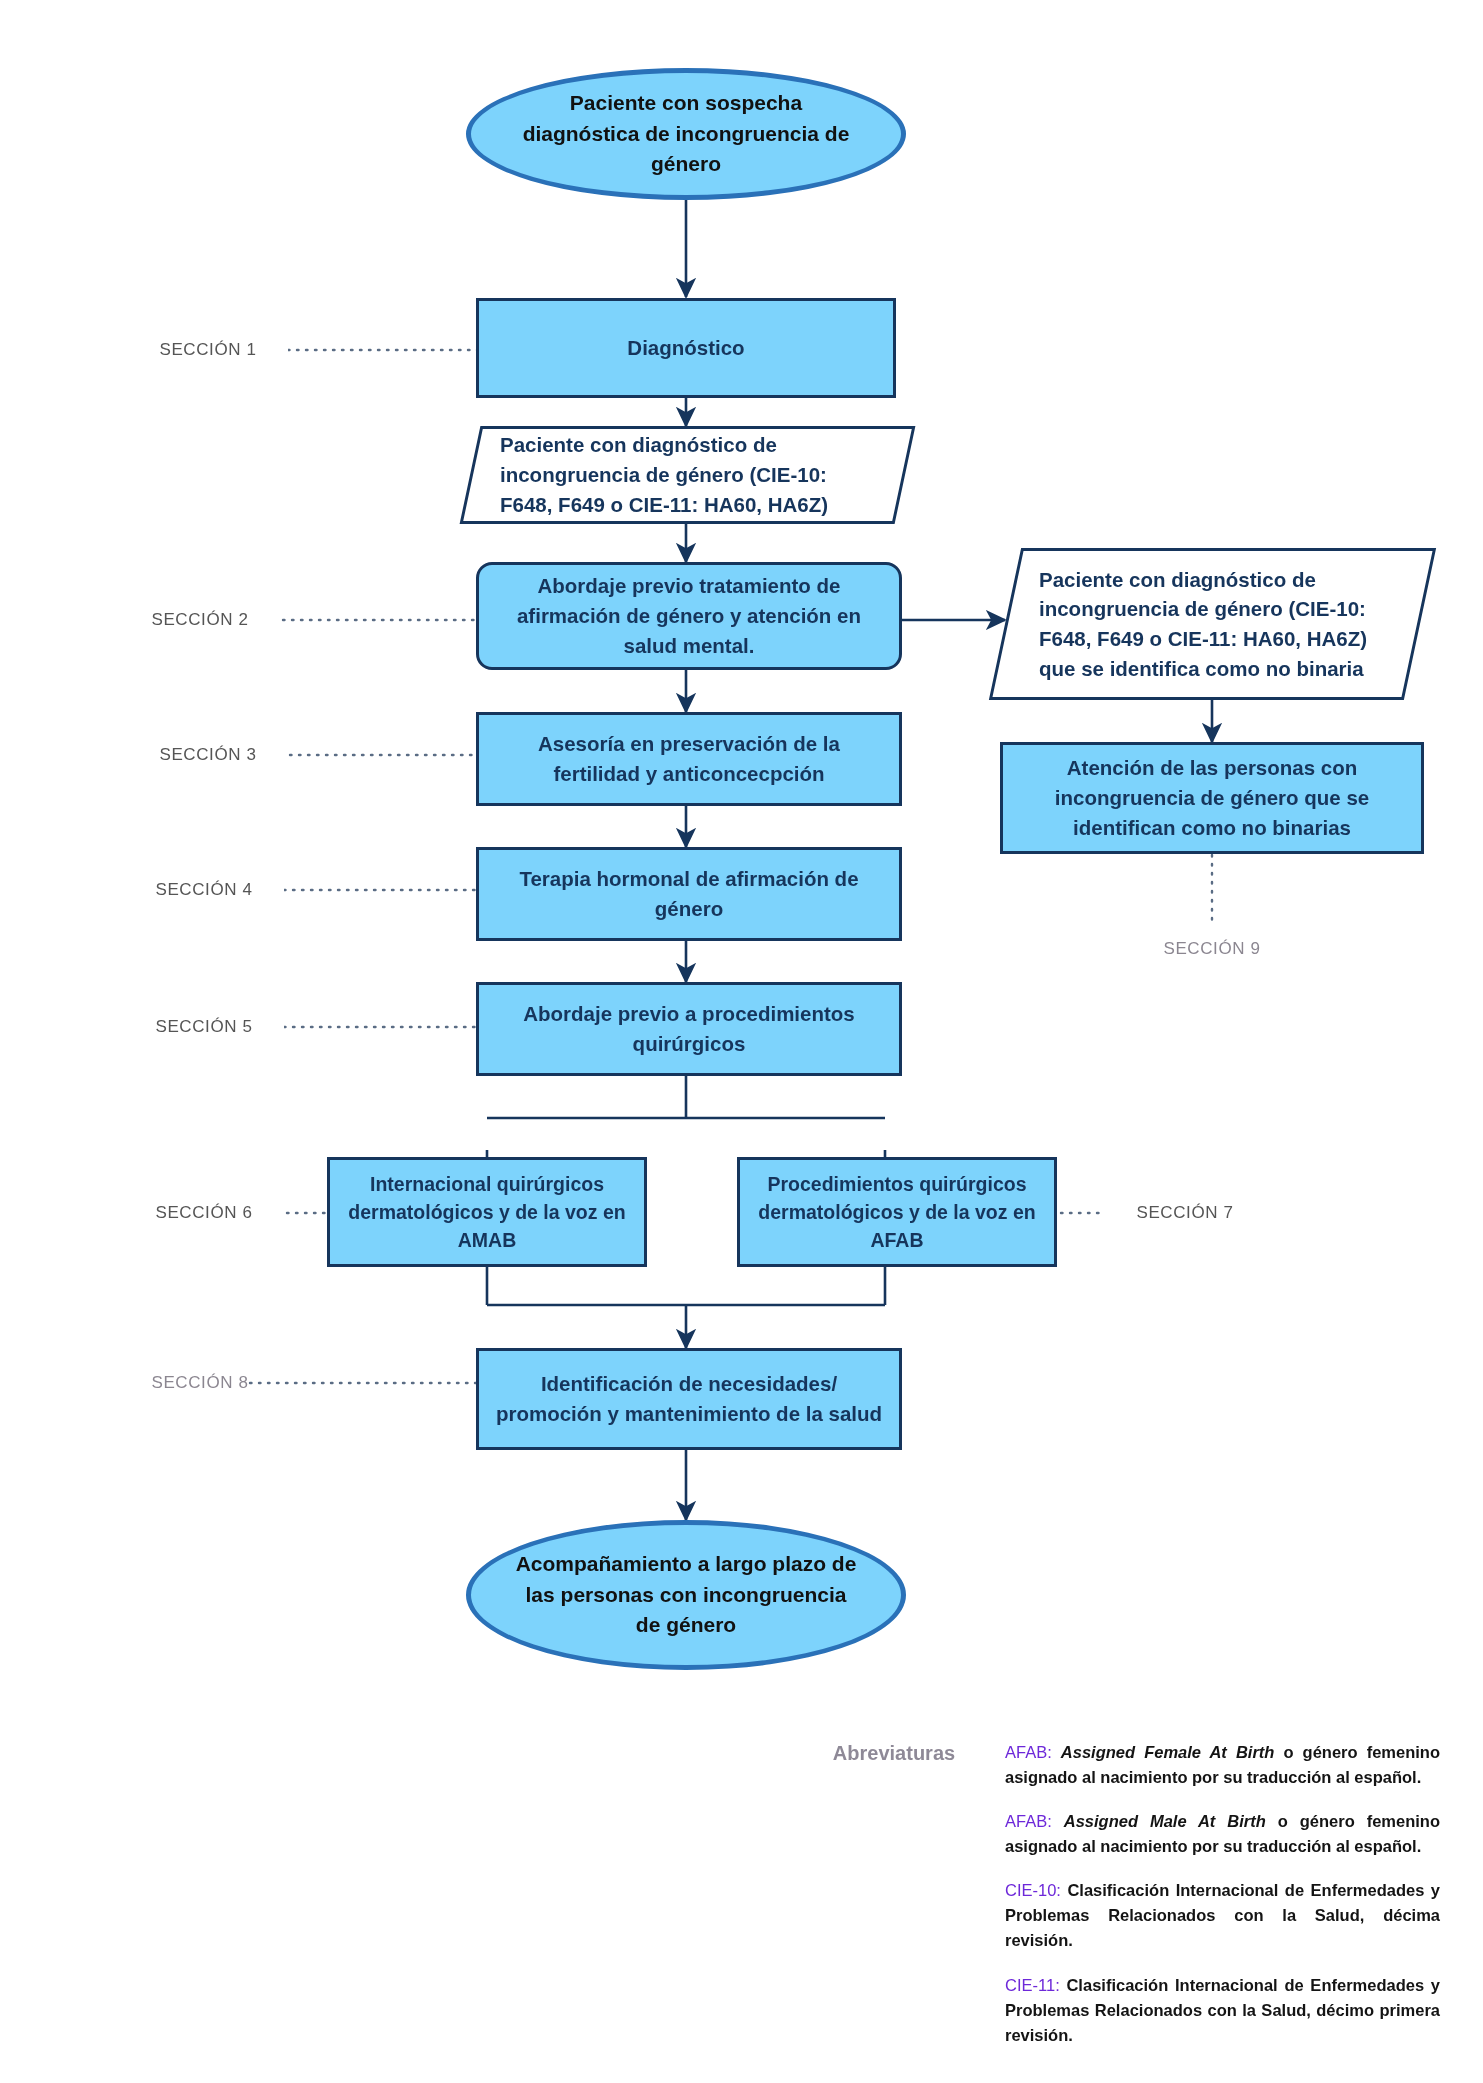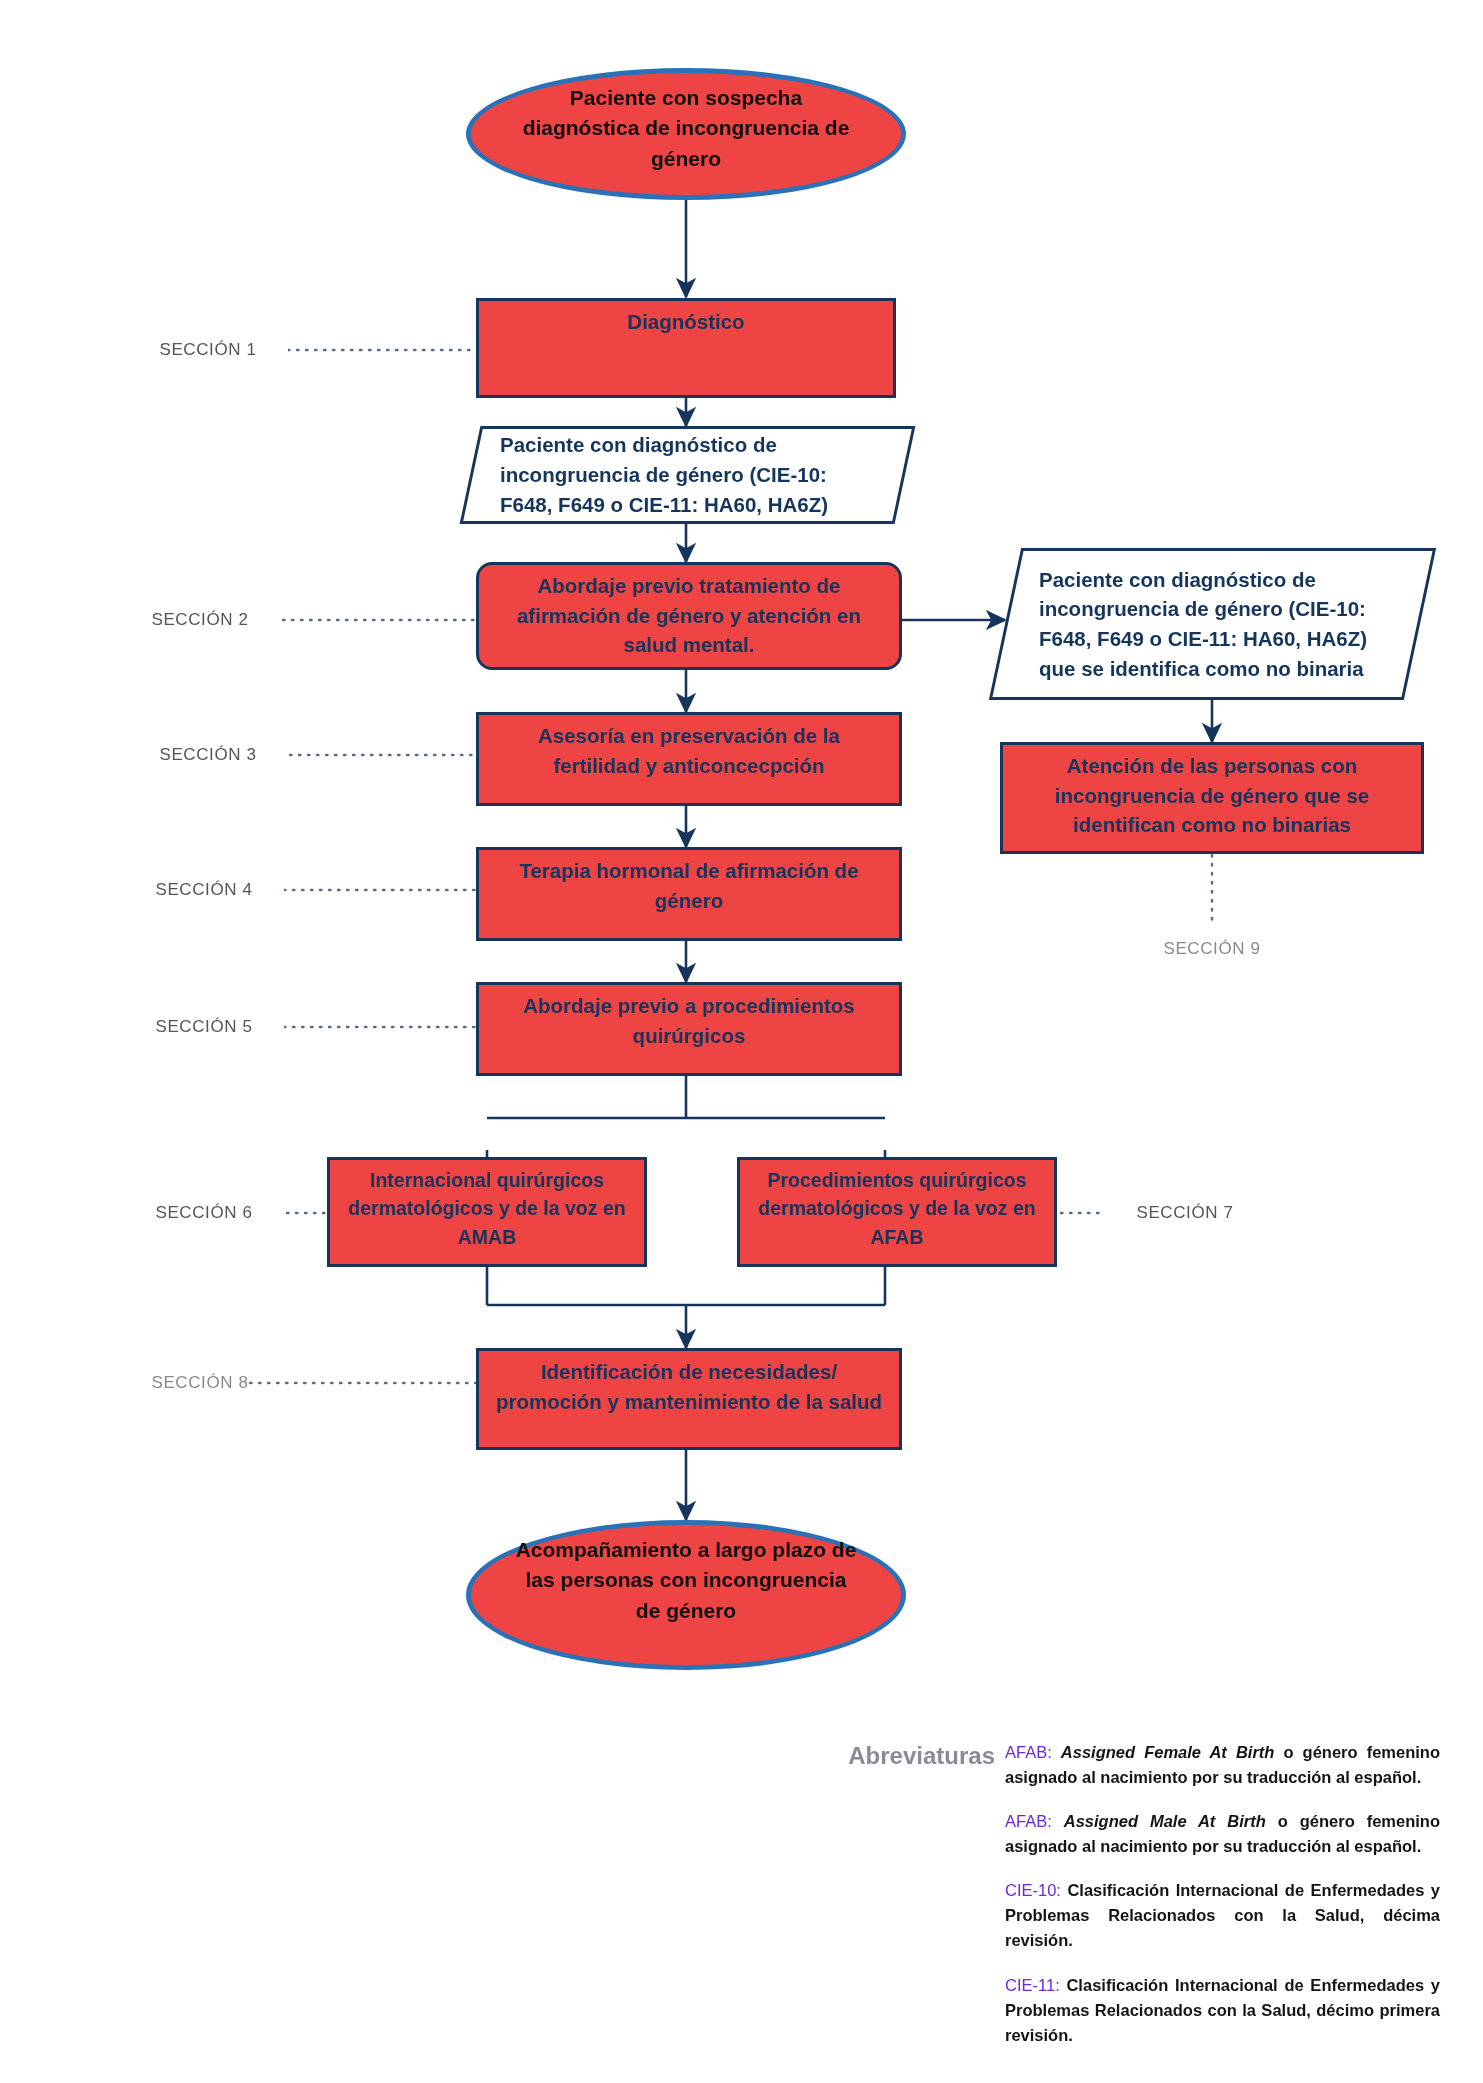--- a/index.html
+++ b/index.html
@@ -31,23 +31,24 @@
     height: 2083px;
     z-index: 1;
     pointer-events: none;
   }
 
   .node {
     position: absolute;
     z-index: 2;
     box-sizing: border-box;
     display: flex;
+    align-items: center;
     justify-content: center;
     text-align: center;
-    background: #ef4444;
+    background: #7dd3fc;
   }
 
   
   .box {
     border: 3px solid #16355c;
     color: #16355c;
     font-size: 20.5px;
     line-height: 1.45;
     font-weight: 600;
     padding: 6px 14px;
@@ -120,25 +121,25 @@
   
   #abbrev {
     position: absolute;
     z-index: 2;
     left: 800px;
     top: 1740px;
     width: 640px;
   }
   #abbrev-title {
     position: absolute;
-    left: 15px;
+    left: 4px;
     top: 2px;
     width: 180px;
-    text-align: right;
-    font-size: 24px;
+    text-align: center;
+    font-size: 20px;
     font-weight: 700;
     color: #7b7585;
     opacity: 0.85;
   }
   #abbrev-list {
     position: absolute;
     left: 205px;
     top: 0px;
     width: 435px;
   }

